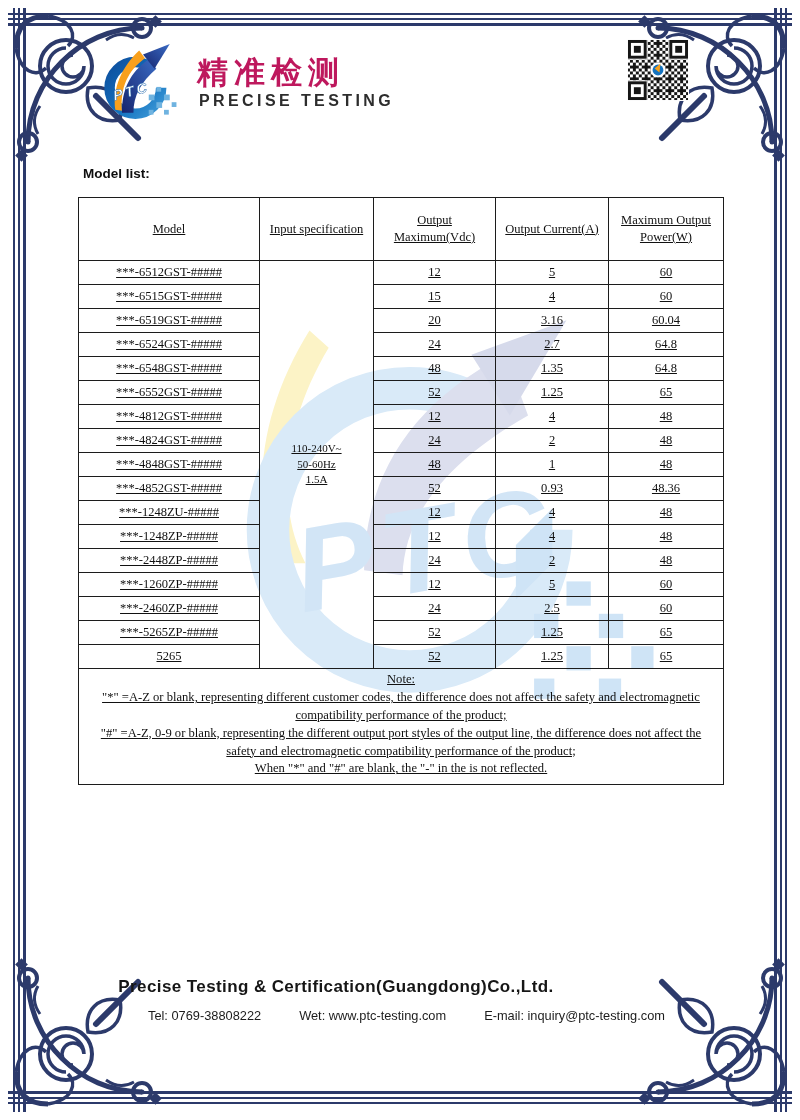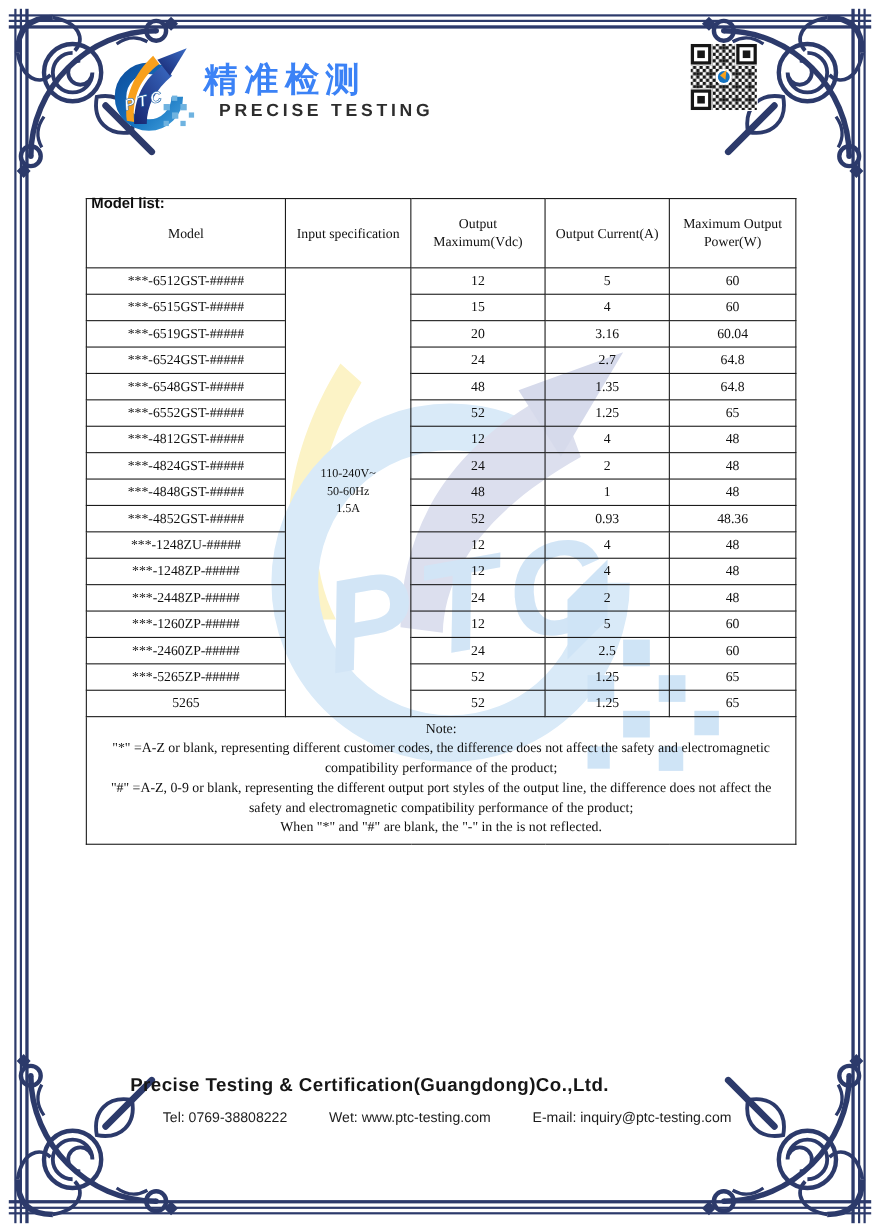--- a/index.html
+++ b/index.html
@@ -4,34 +4,34 @@
 <style>
   html,body{margin:0;padding:0;background:#e8e8e8;}
   .page{position:relative;width:800px;height:1120px;margin:0 auto;background:#ffffff;overflow:hidden;
         font-family:"Liberation Serif",serif;color:#111;}
   svg{display:block;}
   .frame{position:absolute;left:0;top:0;width:800px;height:1120px;pointer-events:none;}
 
   
   .logo-wrap{position:absolute;left:93px;top:38px;width:330px;height:90px;}
   .logo-icon{position:absolute;left:0;top:4px;width:100px;height:86px;}
-  .logo-cn{position:absolute;left:92px;top:14px;font-family:"DejaVu Sans","Liberation Sans",sans-serif;
-           font-weight:900;font-size:31px;letter-spacing:6px;color:#3b82f6;white-space:nowrap;}
+  .logo-cn{position:absolute;left:104px;top:14px;font-family:"DejaVu Sans","Liberation Sans",sans-serif;
+           font-weight:900;font-size:31px;letter-spacing:6px;color:#be185d;white-space:nowrap;}
   .logo-en{position:absolute;left:106px;top:54px;font-family:"Liberation Sans",sans-serif;
            font-weight:bold;font-size:16px;letter-spacing:3.4px;color:#2d2d2d;white-space:nowrap;}
   .qr{position:absolute;left:627px;top:39px;width:62px;height:62px;}
 
   
   .watermark{position:absolute;left:210px;top:292px;width:460px;height:425px;z-index:0;}
 
   
-  .model-list-label{position:absolute;left:83px;top:177px;font-family:"Liberation Sans",sans-serif;
+  .model-list-label{position:absolute;left:83px;top:166px;font-family:"Liberation Sans",sans-serif;
                     font-weight:bold;font-size:13.5px;color:#0e0e0e;z-index:2;text-align:center;}
-  table.model-table{position:absolute;left:78px;top:180px;width:645px;border-collapse:collapse;z-index:1;
-                    table-layout:fixed;background:transparent;}
+  table.model-table{position:absolute;left:78px;top:197px;width:645px;border-collapse:collapse;z-index:1;
+                    table-layout:fixed;background:transparent;text-decoration:underline;}
   .model-table th,.model-table td{border:1px solid #1c1c1c;text-align:center;vertical-align:middle;
                     font-weight:normal;font-size:12.5px;color:#101010;padding:0 2px;background:transparent;}
   .model-table th{height:62px;line-height:1.35;}
   .model-table td.data{height:23px;}
   .model-table td.input-cell{font-size:11px;line-height:1.4;}
   .model-table td.note-cell{text-align:left;vertical-align:top;padding:2px 6px 6px 6px;
                     font-size:12.6px;line-height:1.42;height:82px;}
   .note-line{margin:0;text-align:center;}
 
   

